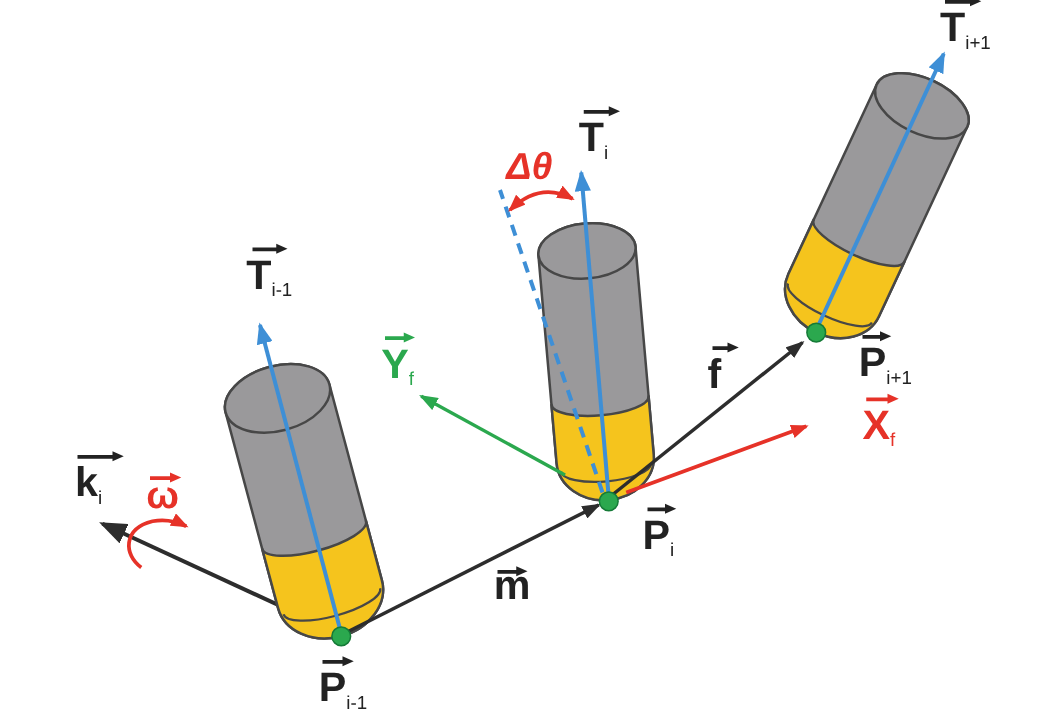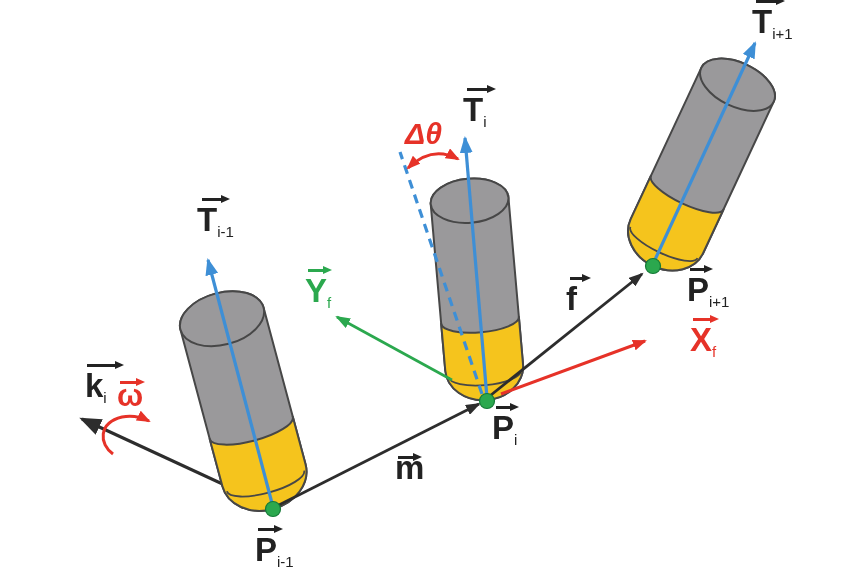--- a/index.html
+++ b/index.html
@@ -158,31 +158,31 @@
   <div class="vlabel c-black" style="left:752px;top:0px;">
     <span class="oarr" style="width:21px;margin-left:4px;"></span>
     <span class="sym">T</span><sub>i+1</sub>
   </div>
 
   <div class="vlabel c-black" style="left:255px;top:528px;">
     <span class="oarr" style="width:17px;margin-left:3px;"></span>
     <span class="sym">P</span><sub>i-1</sub>
   </div>
 
-  <div class="vlabel c-black" style="left:492px;top:406px;">
+  <div class="vlabel c-black" style="left:514px;top:406px;">
     <span class="oarr" style="width:15px;margin-left:4px;"></span>
     <span class="sym">P</span><sub>i</sub>
   </div>
 
   <div class="vlabel c-black" style="left:687px;top:268px;">
     <span class="oarr" style="width:15px;margin-left:3px;"></span>
     <span class="sym">P</span><sub>i+1</sub>
   </div>
 
-  <div class="vlabel c-black" style="left:60px;top:364px;margin-left:25px;">
+  <div class="vlabel c-black" style="left:60px;top:364px;">
     <span class="oarr" style="width:29px;margin-left:2px;"></span>
     <span class="sym">k</span><sub>i</sub>
   </div>
 
   <div class="vlabel c-red" style="left:117px;top:381px;">
     <span class="oarr" style="width:17px;margin-left:3px;margin-bottom:-4px;"></span>
     <span class="sym" style="font-size:31px;">ω</span><sub></sub>
   </div>
 
   <div class="vlabel c-black" style="left:395px;top:456px;">

